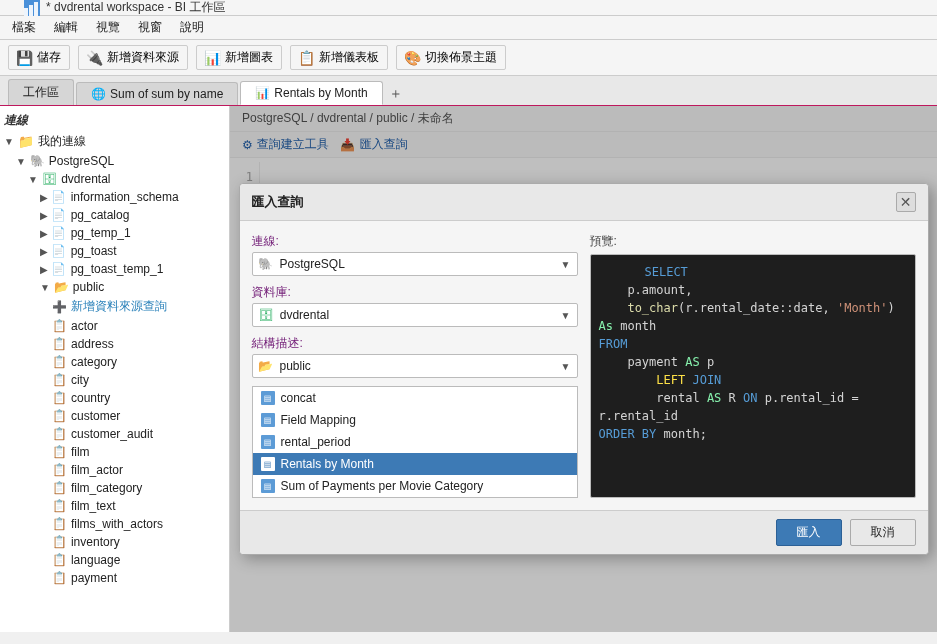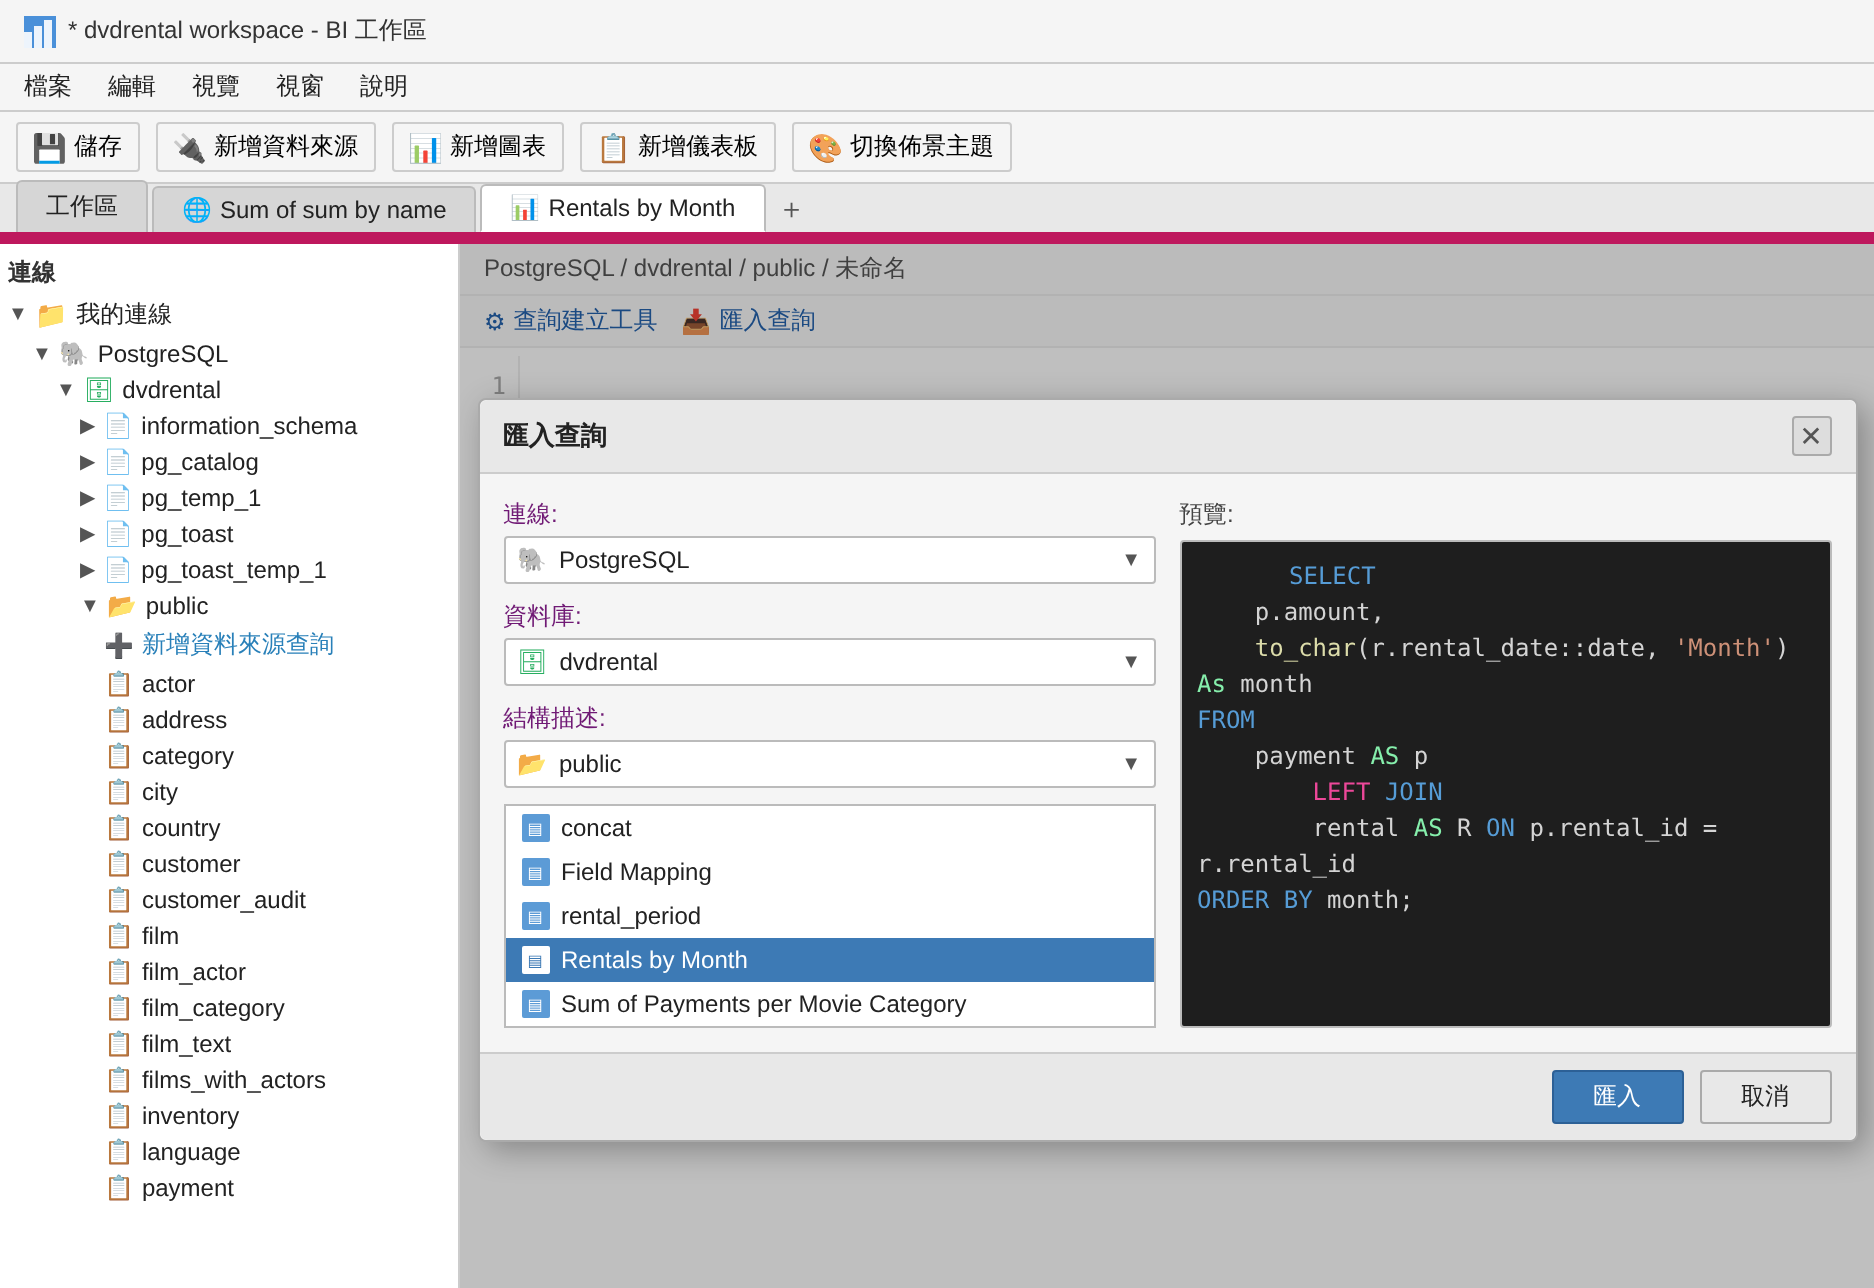--- a/index.html
+++ b/index.html
@@ -1,44 +1,44 @@
 <!DOCTYPE html>
 <html><head>
   <meta charset="utf-8">
   <style>
     * { box-sizing: border-box; margin: 0; padding: 0; }
     body { font-family: 'Microsoft JhengHei', 'Microsoft YaHei', sans-serif; font-size: 12px; background: #f0f0f0; color: #222; overflow: hidden; width: 937px; height: 644px; }
 
     
-    .titlebar { background: #f5f5f5; border-bottom: 1px solid #ccc; padding: 4px 12px; display: flex; align-items: center; gap: 6px; height: 32px; }
+    .titlebar { background: #f5f5f5; border-bottom: 1px solid #ccc; padding: 4px 24px; display: flex; align-items: center; gap: 6px; height: 16px; }
     .titlebar-icon { width: 16px; height: 16px; background: #4a90d9; display: inline-flex; align-items: center; justify-content: center; color: white; font-size: 9px; font-weight: bold; }
     .titlebar-text { font-size: 12px; color: #333; }
 
     
     .menubar { background: #f5f5f5; border-bottom: 1px solid #ccc; padding: 2px 4px; display: flex; gap: 2px; height: 24px; align-items: center; }
     .menubar-item { padding: 2px 8px; cursor: pointer; font-size: 12px; color: #222; border-radius: 2px; }
 
     
     .toolbar { background: #f5f5f5; border-bottom: 1px solid #ccc; padding: 4px 8px; display: flex; gap: 8px; align-items: center; height: 36px; }
     .toolbar-btn { display: flex; align-items: center; gap: 4px; padding: 3px 8px; background: #f5f5f5; border: 1px solid #ccc; border-radius: 2px; cursor: pointer; font-size: 12px; }
     .toolbar-icon { width: 16px; height: 16px; display: inline-flex; align-items: center; justify-content: center; font-size: 14px; }
 
     
-    .tabbar { background: #e8e8e8; border-bottom: 6px solid #be185d; display: flex; align-items: flex-end; padding: 0 0 0 8px; height: 30px; }
+    .tabbar { background: #e8e8e8; border-bottom: 1px solid #be185d; display: flex; align-items: flex-end; padding: 0 0 0 8px; height: 30px; }
     .tab { padding: 4px 14px; font-size: 12px; cursor: pointer; border: 1px solid #bbb; border-bottom: none; border-radius: 3px 3px 0 0; background: #d6d6d6; margin-right: 2px; display: flex; align-items: center; gap: 4px; }
     .tab.active { background: #fff; border-bottom: 1px solid #fff; z-index: 1; }
     .tab-add { width: 22px; height: 22px; display: flex; align-items: center; justify-content: center; cursor: pointer; color: #555; font-size: 14px; border: 1px solid transparent; border-radius: 50%; }
 
     
     .main-layout { display: flex; height: calc(644px - 28px - 24px - 36px - 30px); }
 
     
     .sidebar { width: 230px; background: #fff; border-right: 1px solid #ccc; overflow-y: auto; padding: 4px 0; flex-shrink: 0; }
     .sidebar-item { display: flex; align-items: center; gap: 4px; padding: 2px 4px 2px 12px; cursor: pointer; font-size: 12px; color: #222; white-space: nowrap; }
-    .sidebar-header { display: flex; align-items: flex-end; gap: 4px; padding: 2px 4px; font-size: 12px; font-weight: bold; color: #333; }
+    .sidebar-header { display: flex; align-items: flex-end; gap: 4px; padding: 2px 4px; font-size: 12px; font-weight: bold; color: #333; font-style: italic; }
     .chevron { font-size: 10px; color: #555; }
     .folder-icon { color: #f0b429; font-size: 13px; }
 
     
     .content { flex: 1; background: #fff; overflow: hidden; position: relative; }
     .breadcrumb-bar { padding: 4px 12px; font-size: 12px; color: #555; border-bottom: 1px solid #eee; background: #fafafa; }
     .query-tabs { display: flex; gap: 12px; padding: 4px 12px; border-bottom: 1px solid #eee; background: #fafafa; }
     .query-tab { font-size: 12px; color: #2563ae; cursor: pointer; display: flex; align-items: center; gap: 4px; }
     .line-numbers { color: #aaa; padding: 8px 6px; font-family: monospace; font-size: 12px; border-right: 1px solid #eee; min-width: 30px; text-align: right; }
     .editor-area { display: flex; padding: 4px 0; }
@@ -64,21 +64,21 @@
     .preview-label { font-size: 12px; color: #444; margin-bottom: 4px; }
     .preview-box { border: 1px solid #bbb; background: #1e1e1e; color: #d4d4d4; font-family: monospace; font-size: 12px; padding: 8px; flex: 1; overflow-y: auto; line-height: 1.5; border-radius: 2px; }
     .modal-footer { display: flex; justify-content: flex-end; gap: 8px; padding: 8px 12px; border-top: 1px solid #ccc; background: #e8e8e8; border-radius: 0 0 4px 4px; }
     .btn { padding: 4px 20px; font-size: 12px; border-radius: 2px; cursor: pointer; border: 1px solid #aaa; }
     .btn-primary { background: #3d7ab5; color: white; border-color: #2c6096; }
     .btn-secondary { background: #e8e8e8; color: #222; }
 
     
     .kw-select { color: #569cd6; margin-left: 46px; }
     .kw-from { color: #569cd6; }
-    .kw-left { color: #ec4899; }
+    .kw-left { color: #fde047; }
     .kw-join { color: #569cd6; }
     .kw-on { color: #569cd6; margin-top: 24px; }
     .kw-order { color: #569cd6; }
     .kw-as { color: #86efac; }
     .str { color: #ce9178; }
     .fn { color: #dcdcaa; }
   </style>
 </head>
 <body>
 

